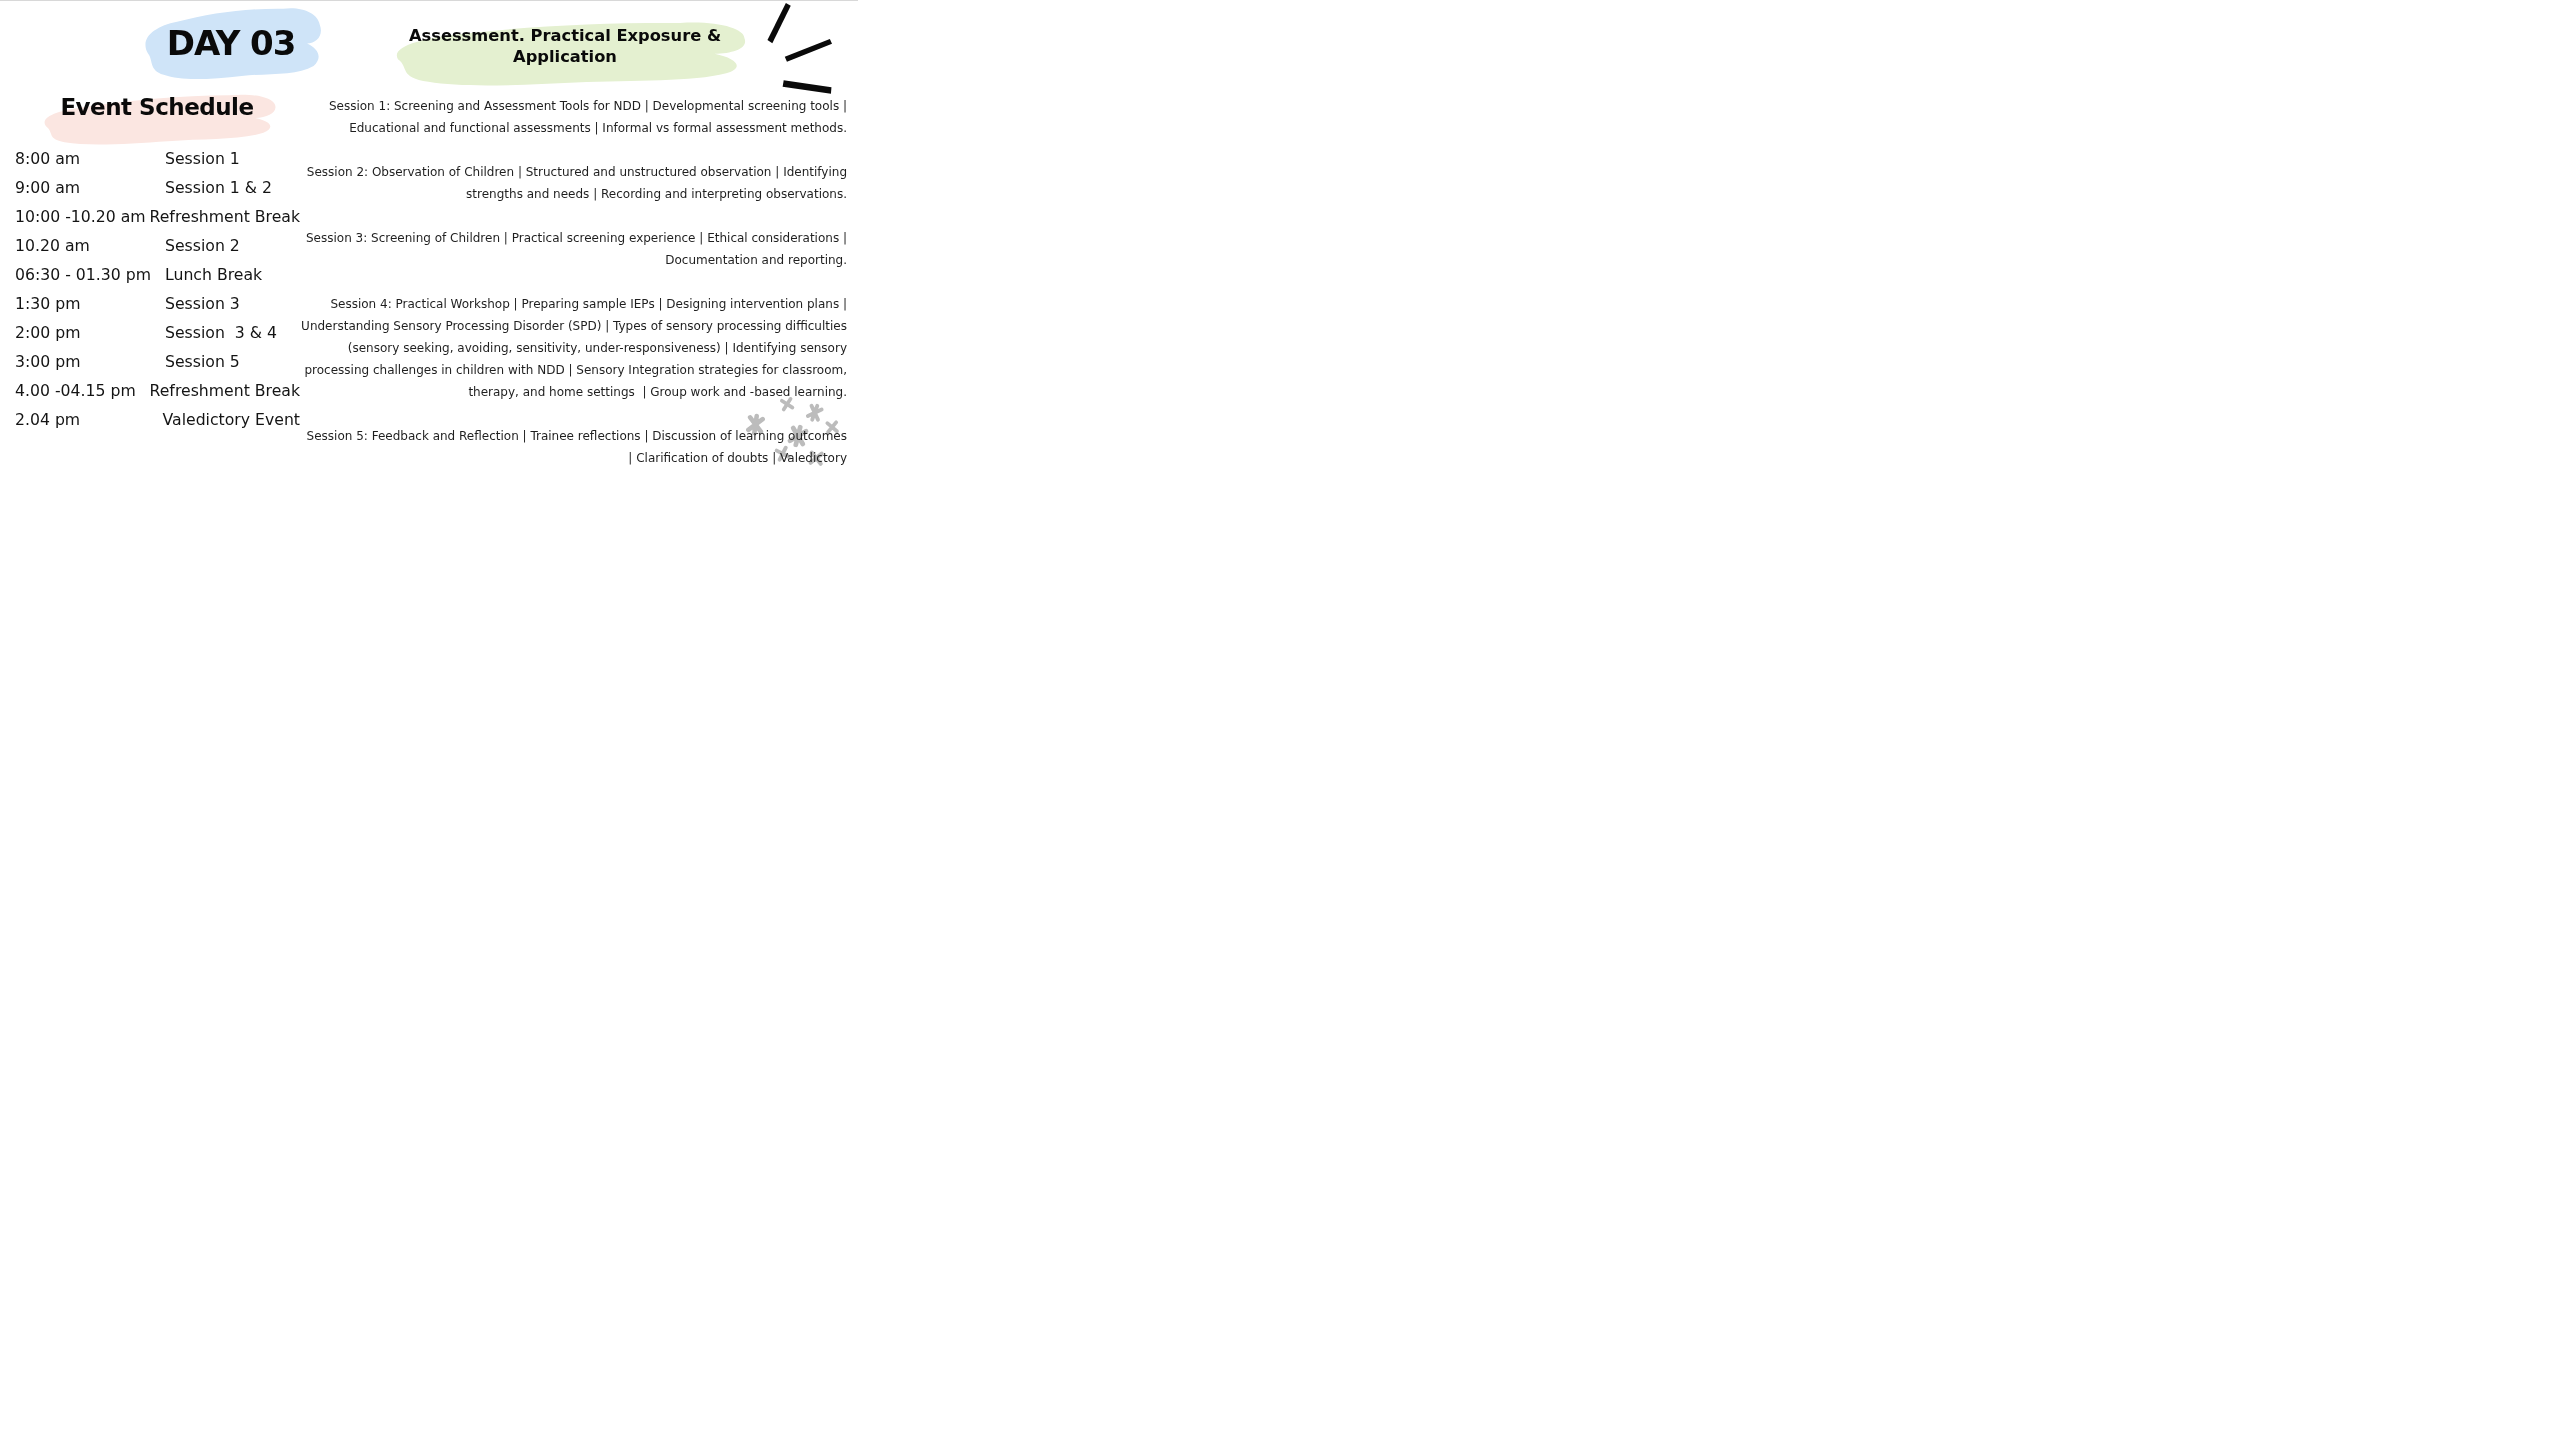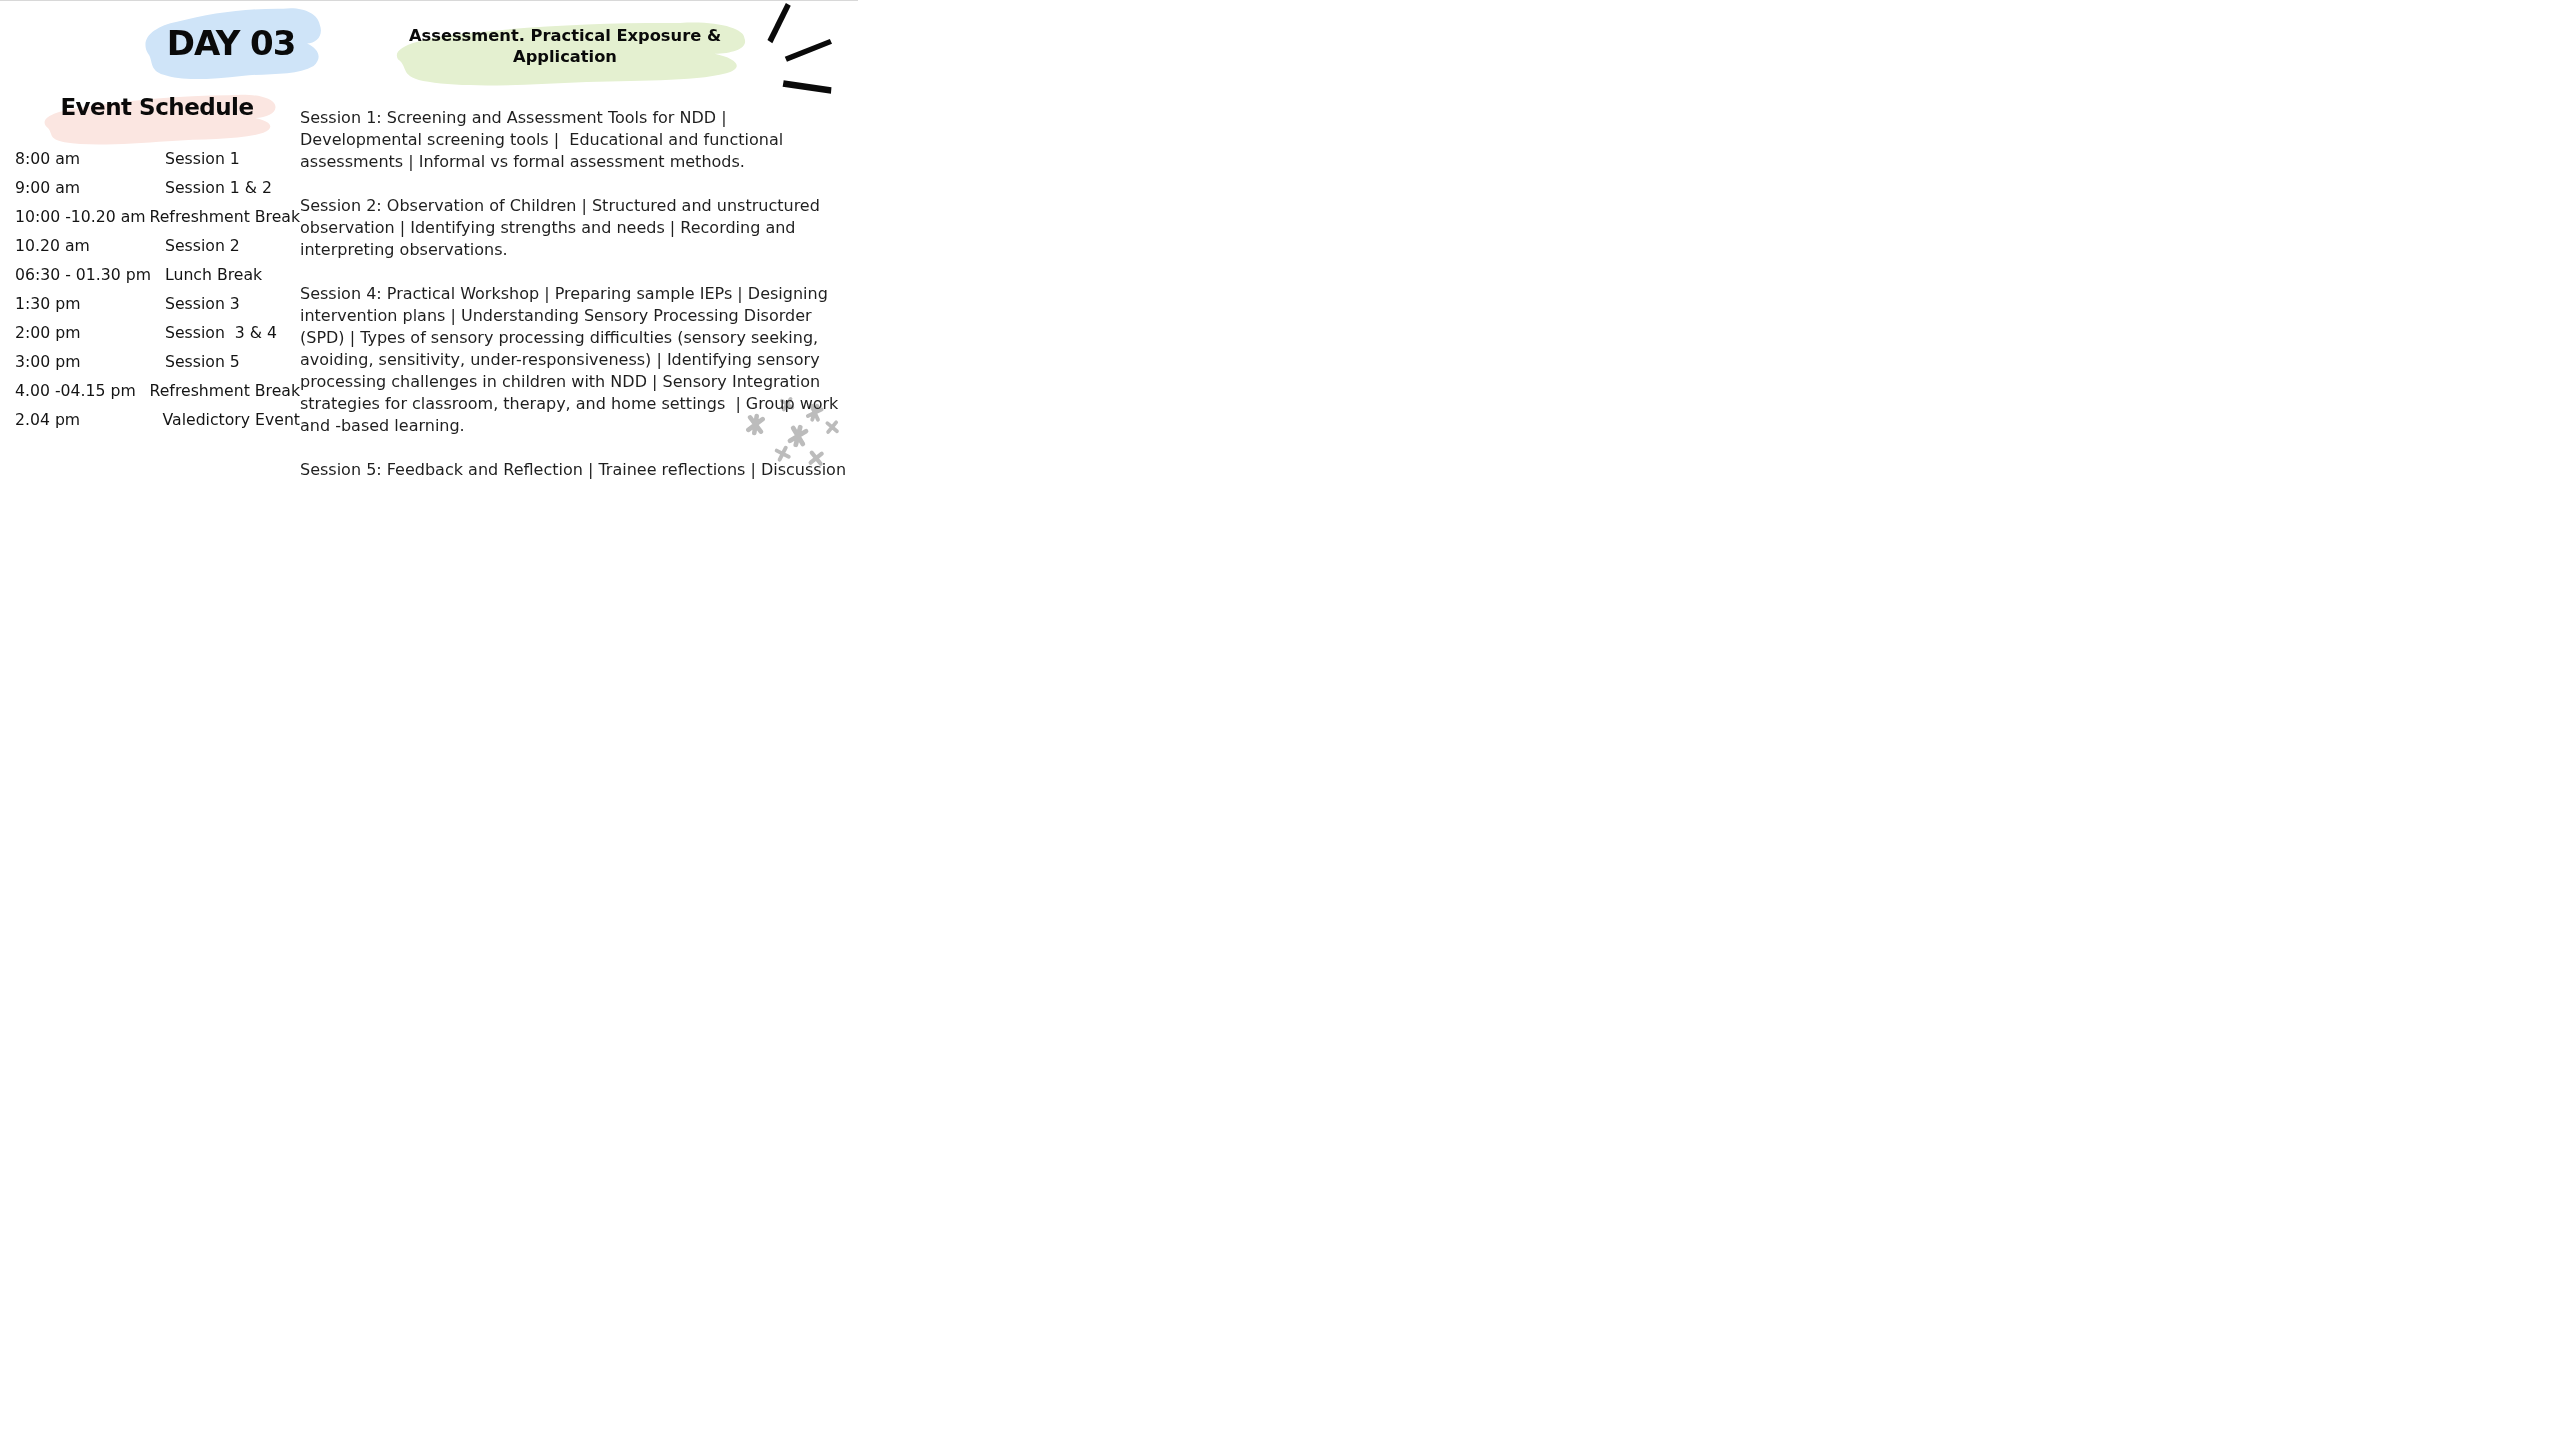--- a/index.html
+++ b/index.html
@@ -31,25 +31,26 @@
 
   
   .sched-list { left:7px; top:143px; width:293px; z-index:1; }
   .sched-row { display:flex; align-items:center; height:29px; }
   .sched-time { width:150px; font-size:15.7px; color:#141414; white-space:pre;margin-left:8px; }
   .sched-event { font-size:15.7px; color:#141414; white-space:pre; }
 
   
   .sessions-col { left:300px; top:90px; width:547px; z-index:1; }
   .sessions-col p {
-    margin:16px 0 22px 0;
-    font-size:16px;
+    margin:4px 0 22px 0;
+    font-size:12px;
     line-height:22px;
     color:#1f1f1f;
     white-space:pre-wrap;
+    text-align:right;
   }
 
   
   .strokes { left:762px; top:1.1px; width:76px; height:98px; z-index:1; }
   .stars { z-index:0; }
   .star { position:absolute; }
   .star svg { display:block; width:100%; height:100%; }
 </style>
 </head>
 <body>
@@ -126,20 +127,21 @@
     </div>
     <div class="sched-row">
       <span class="sched-time">2.04 pm</span>
       <span class="sched-event">Valedictory Event</span>
     </div>
   </div>
 
 <div class="abs sessions-col">
     <p>Session 1: Screening and Assessment Tools for NDD | Developmental screening tools |  Educational and functional assessments | Informal vs formal assessment methods.</p>
     <p>Session 2: Observation of Children | Structured and unstructured observation | Identifying strengths and needs | Recording and interpreting observations.</p>
+    <p>Session 3: Screening of Children | Practical screening experience | Ethical considerations | Documentation and reporting.</p>
     <p>Session 4: Practical Workshop | Preparing sample IEPs | Designing intervention plans | Understanding Sensory Processing Disorder (SPD) | Types of sensory processing difficulties (sensory seeking, avoiding, sensitivity, under-responsiveness) | Identifying sensory processing challenges in children with NDD | Sensory Integration strategies for classroom, therapy, and home settings  | Group work and -based learning.</p>
     <p>Session 5: Feedback and Reflection | Trainee reflections | Discussion of learning outcomes | Clarification of doubts | Valedictory</p>
   </div>
 
 <div class="abs strokes">
   <svg viewBox="0 0 140 180" aria-hidden="true">
     <polygon fill="#0a0a0a" points="44,2 53,7 19,76 10,70"></polygon>
     <polygon fill="#0a0a0a" points="125,68 129,77 46,110 42,101"></polygon>
     <polygon fill="#0a0a0a" points="40,144 128,157 127,169 38,156"></polygon>
   </svg>

